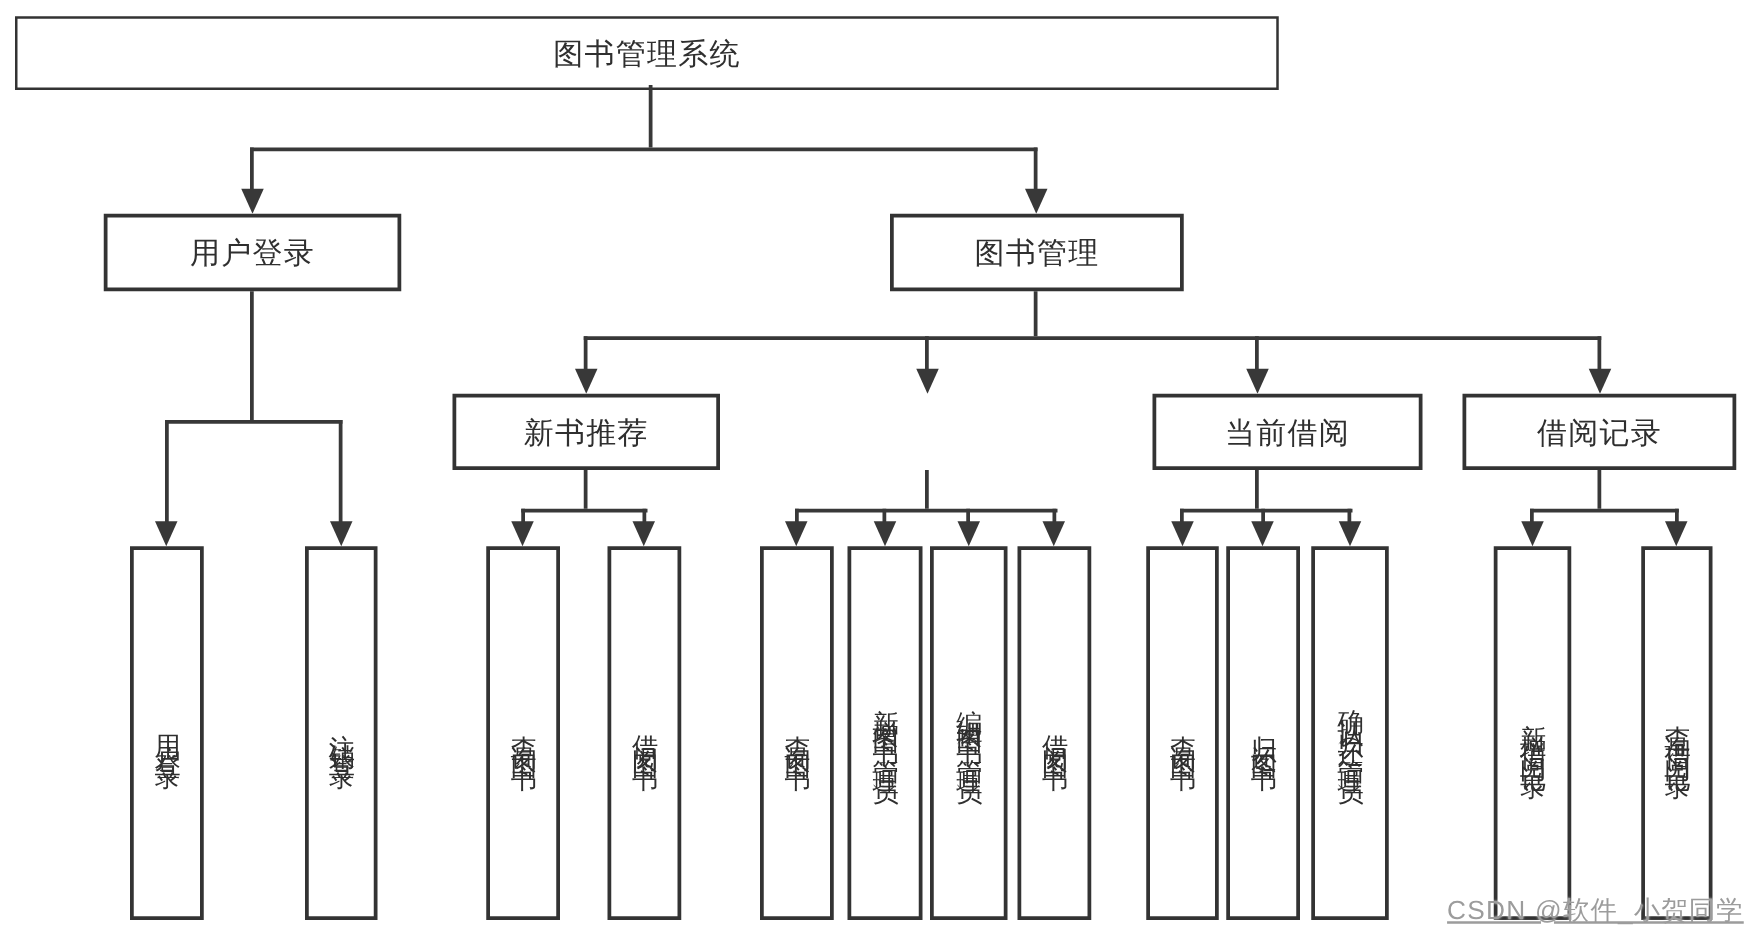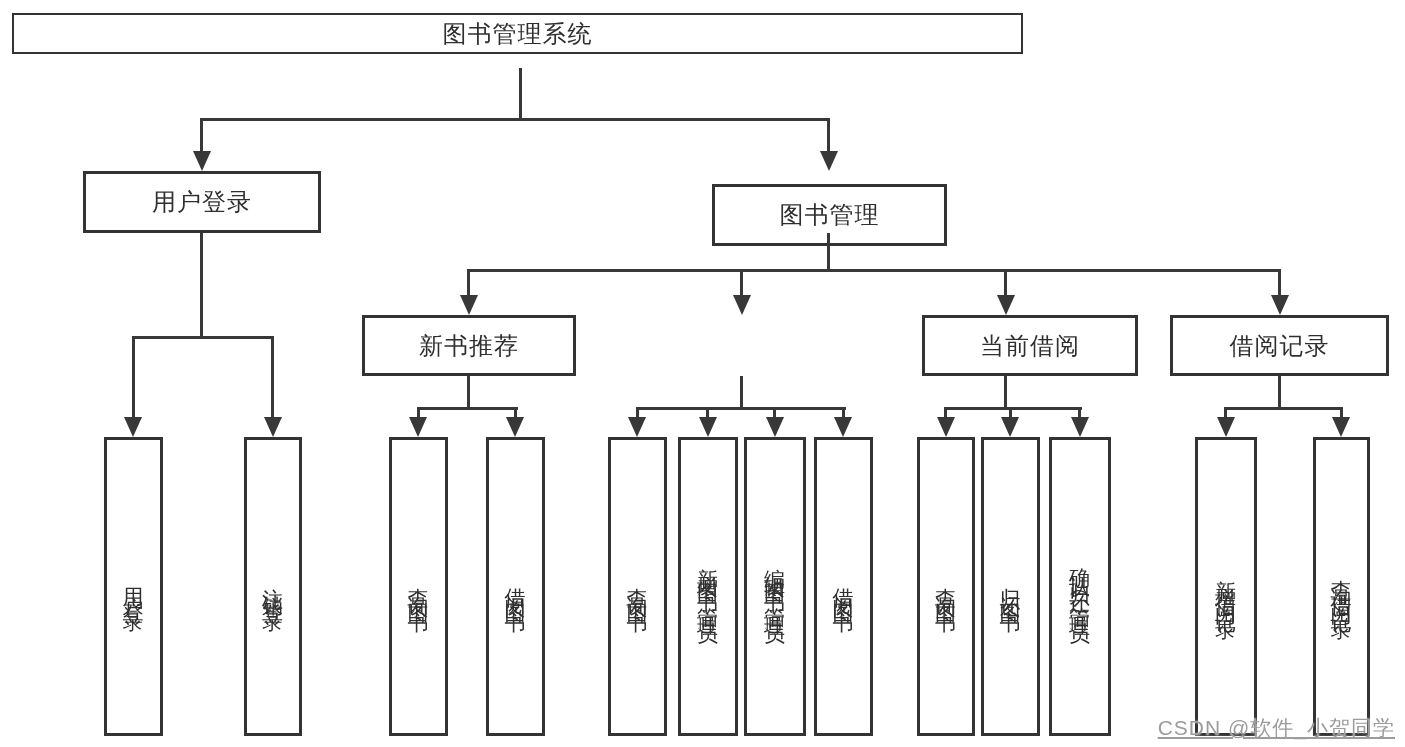--- a/index.html
+++ b/index.html
@@ -30,35 +30,35 @@
   .watermark{
     position:absolute;top:714px;right:10px;font-size:21px;color:#9c9c9c;
     text-shadow:0 0 2px #ffffff;letter-spacing:1px;text-decoration:underline;
   }
 </style>
 </head>
 <body>
 
 <div class="canvas">
 
-  <div class="node" style="left:12px;top:13px;width:1011px;height:41px;border-width:2.5px;">
+  <div class="node" style="left:12px;top:13px;width:1011px;height:59px;border-width:2.5px;">
     <span>图书管理系统</span>
   </div>
 
   <div class="v" style="left:519px;top:68px;height:50px;"></div>
   <div class="h" style="left:200px;top:118px;width:630px;"></div>
   <div class="v" style="left:200px;top:118px;height:35px;"></div>
   <div class="arrow" style="left:193px;top:151px;"></div>
   <div class="v" style="left:827px;top:118px;height:35px;"></div>
   <div class="arrow" style="left:820px;top:151px;"></div>
 
   <div class="node" style="left:83px;top:171px;width:238px;height:62px;">
     <span>用户登录</span>
   </div>
-  <div class="node" style="left:712px;top:184px;width:235px;height:62px;">
+  <div class="node" style="left:712px;top:171px;width:235px;height:62px;">
     <span>图书管理</span>
   </div>
 
   <div class="v" style="left:200px;top:233px;height:103px;"></div>
   <div class="h" style="left:132px;top:336px;width:142px;"></div>
   <div class="v" style="left:132px;top:336px;height:83px;"></div>
   <div class="arrow" style="left:124px;top:417px;"></div>
   <div class="v" style="left:271px;top:336px;height:83px;"></div>
   <div class="arrow" style="left:264px;top:417px;"></div>
 

